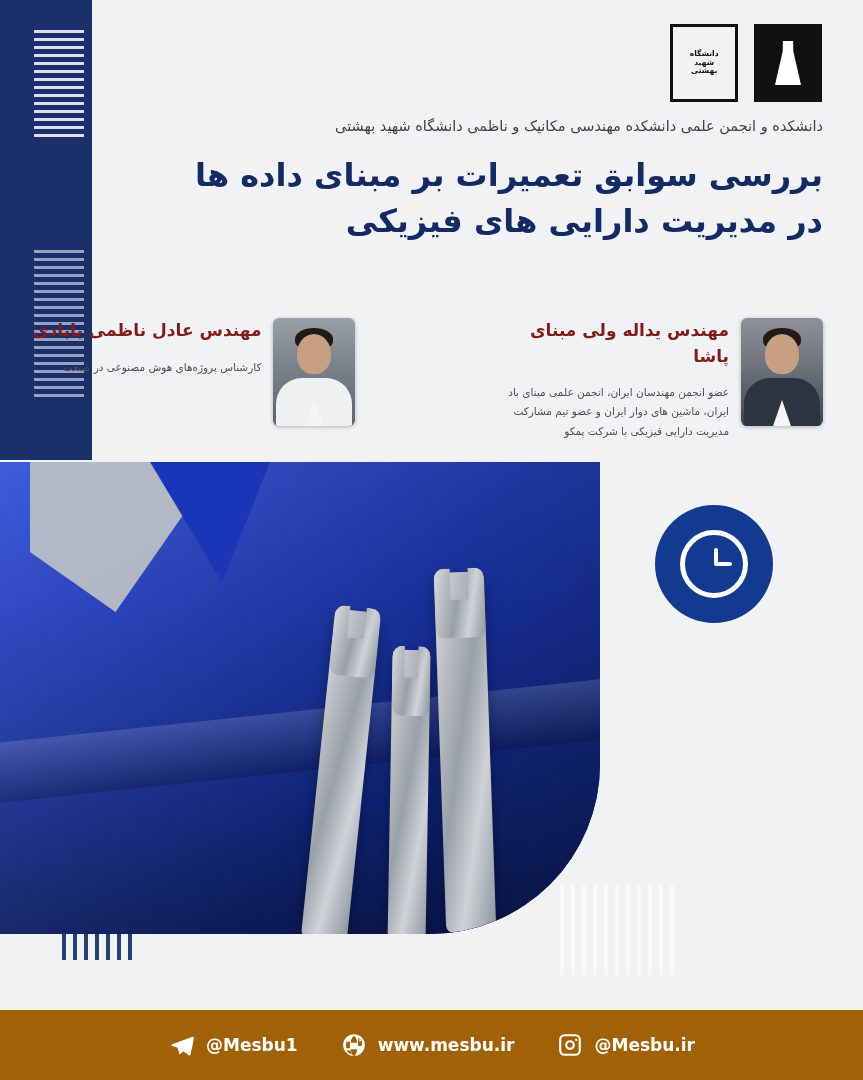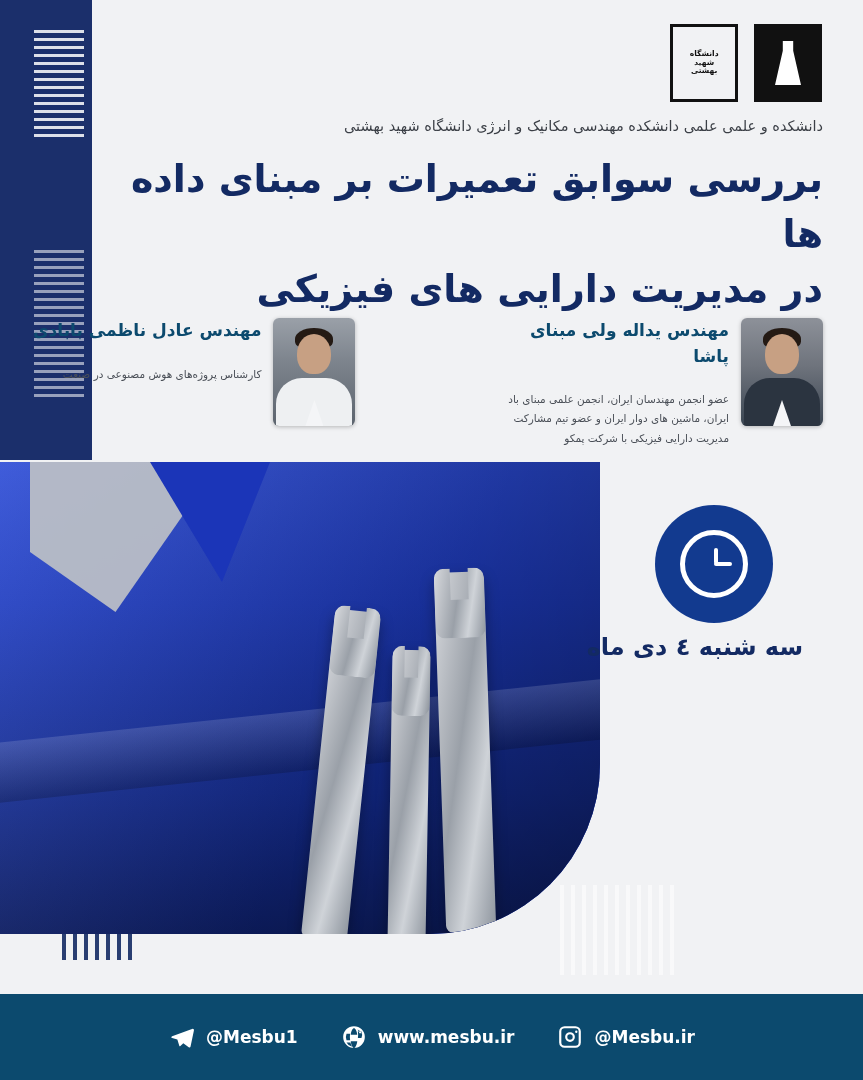--- a/index.html
+++ b/index.html
@@ -28,42 +28,42 @@
   .logo-sq .inner{font-size:8px;line-height:1.1;color:#111;text-align:center;font-weight:bold;transform:scale(.95);}
   .logo-tower{width:62px;height:72px;border:3px solid #111;background:#111;display:flex;align-items:center;justify-content:center;}
   .tower-shape{width:26px;height:44px;background:#fff;clip-path:polygon(30% 0,70% 0,70% 22%,100% 100%,0 100%,30% 22%);}
 
   
   .orgline{position:absolute;right:40px;top:118px;width:660px;text-align:right;
     font-size:14.5px;color:#3b3f46;direction:rtl;letter-spacing:0;}
 
   
   .title{position:absolute;right:40px;top:152px;width:700px;text-align:right;direction:rtl;
-    color:#132a63;font-weight:bold;font-size:38px;line-height:1.45;}
+    color:#132a63;font-weight:bold;font-size:32px;line-height:1.45;}
   .title .l2{display:block;}
 
   
   .speakers{position:absolute;right:40px;top:318px;width:790px;display:flex;flex-direction:row;
      justify-content:space-between;direction:rtl;}
   .speaker{display:flex;flex-direction:row;align-items:flex-start;gap:12px;}
   .sp-photo{width:82px;height:108px;border-radius:6px;overflow:hidden;flex:0 0 auto;
      background:linear-gradient(180deg,#8d9199 0%,#6e737c 45%,#3a4552 100%);position:relative;box-shadow:0 1px 4px rgba(0,0,0,.25);}
   .sp-photo .head{position:absolute;left:50%;top:16px;transform:translateX(-50%);
      width:34px;height:40px;border-radius:50% 50% 45% 45%;background:#c7a083;}
   .sp-photo .hair{position:absolute;left:50%;top:10px;transform:translateX(-50%);
      width:38px;height:22px;border-radius:50% 50% 40% 40%;background:#241a14;}
   .sp-photo .body{position:absolute;left:50%;bottom:0;transform:translateX(-50%);
      width:76px;height:48px;border-radius:26px 26px 0 0;background:#2b3440;}
   .sp-photo.b .body{background:#eef0f2;}
   .sp-photo.b{background:linear-gradient(180deg,#9aa0a8 0%,#7d848d 40%,#5c646e 100%);}
   .sp-photo .collar{position:absolute;left:50%;bottom:0;transform:translateX(-50%);
      width:18px;height:26px;background:#f4f5f7;clip-path:polygon(50% 0,100% 100%,0 100%);}
   .sp-text{text-align:right;direction:rtl;max-width:230px;}
-  .sp-name{color:#0c4a6e;font-weight:bold;font-size:17px;line-height:1.5;}
-  .sp-role{color:#4a4f57;font-size:10.5px;line-height:1.85;margin-top:21px;}
+  .sp-name{color:#7f1d1d;font-weight:bold;font-size:17px;line-height:1.5;}
+  .sp-role{color:#4a4f57;font-size:10.5px;line-height:1.85;margin-top:14px;}
 
   
   .bottom{position:absolute;left:0;top:460px;width:863px;height:620px;background:#f1f2f4;}
 
   
   .photo{position:absolute;left:0;top:462px;width:600px;height:472px;overflow:hidden;
      border-radius:0 0 170px 0;background:#1436c9;}
   .photo .cloth{position:absolute;inset:0;
      background:
        linear-gradient(120deg,rgba(255,255,255,.10) 0%,rgba(0,0,0,.25) 60%,rgba(0,0,0,.45) 100%),
@@ -92,21 +92,21 @@
   .datetime{position:absolute;right:60px;top:625px;width:260px;text-align:right;direction:rtl;
      color:#132a63;font-weight:bold;font-size:24px;line-height:1.9;}
 
   
   .dlines{position:absolute;left:62px;bottom:120px;width:70px;height:90px;
      background:repeating-linear-gradient(to right,#132a63 0px,#132a63 4px,transparent 4px,transparent 11px);opacity:.9;}
   .dlines2{position:absolute;left:560px;bottom:105px;width:120px;height:90px;
      background:repeating-linear-gradient(to right,#ffffff 0px,#ffffff 4px,transparent 4px,transparent 11px);opacity:.55;}
 
   
-  .footer{position:absolute;left:0;bottom:0;width:863px;height:86px;background:#0c4a6e;
+  .footer{position:absolute;left:0;bottom:0;width:863px;height:70px;background:#a16207;
      display:flex;align-items:center;justify-content:center;gap:42px;direction:ltr;}
   .f-item{display:flex;align-items:center;gap:10px;color:#fff;font-size:17px;font-weight:bold;}
   .f-ico{width:28px;height:28px;display:inline-flex;align-items:center;justify-content:center;}
   .f-ico svg{width:26px;height:26px;fill:#fff;}
 </style>
 </head>
 <body>
 
 <div class="poster">
 
@@ -122,21 +122,21 @@
           <div class="tower-shape"></div>
         </div>
       </div>
       <div class="logo-box">
         <div class="logo-sq">
           <div class="inner">دانشگاه<br>شهید<br>بهشتی</div>
         </div>
       </div>
     </div>
 
-    <div class="orgline">دانشکده و علمی علمی دانشکده مهندسی مکانیک و انرژی دانشگاه شهید بهشتی</div>
+    <div class="orgline">دانشکده و انجمن علمی دانشکده مهندسی مکانیک و ناظمی دانشگاه شهید بهشتی</div>
 
     <div class="title">
       <span class="l1">بررسی سوابق تعمیرات بر مبنای داده ها</span>
       <span class="l2">در مدیریت دارایی های فیزیکی</span>
     </div>
 
     <div class="speakers">
 
       <div class="speaker">
         <div class="sp-photo">
@@ -190,21 +190,20 @@
   </div>
 
   <div class="clock">
     <div class="face">
       <div class="hand-h"></div>
       <div class="hand-m"></div>
     </div>
   </div>
 
   <div class="datetime">
-    <div>سه شنبه ٤ دی ماه</div>
   </div>
 
   <div class="footer">
     <div class="f-item">
       <span class="f-ico">
         <svg viewBox="0 0 24 24">
             <path d="M21.9 4.3 2.9 11.3c-1 .4-1 1.3 0 1.6l4.8 1.5 1.8 5.6c.2.6.5.8 1 .3l2.7-2.5 5 3.7c.9.5 1.5.2 1.7-.8l3.1-14.6c.3-1.2-.4-1.7-1.1-1.8z"></path>
           </svg>
       </span>
       <span>@Mesbu1</span>

